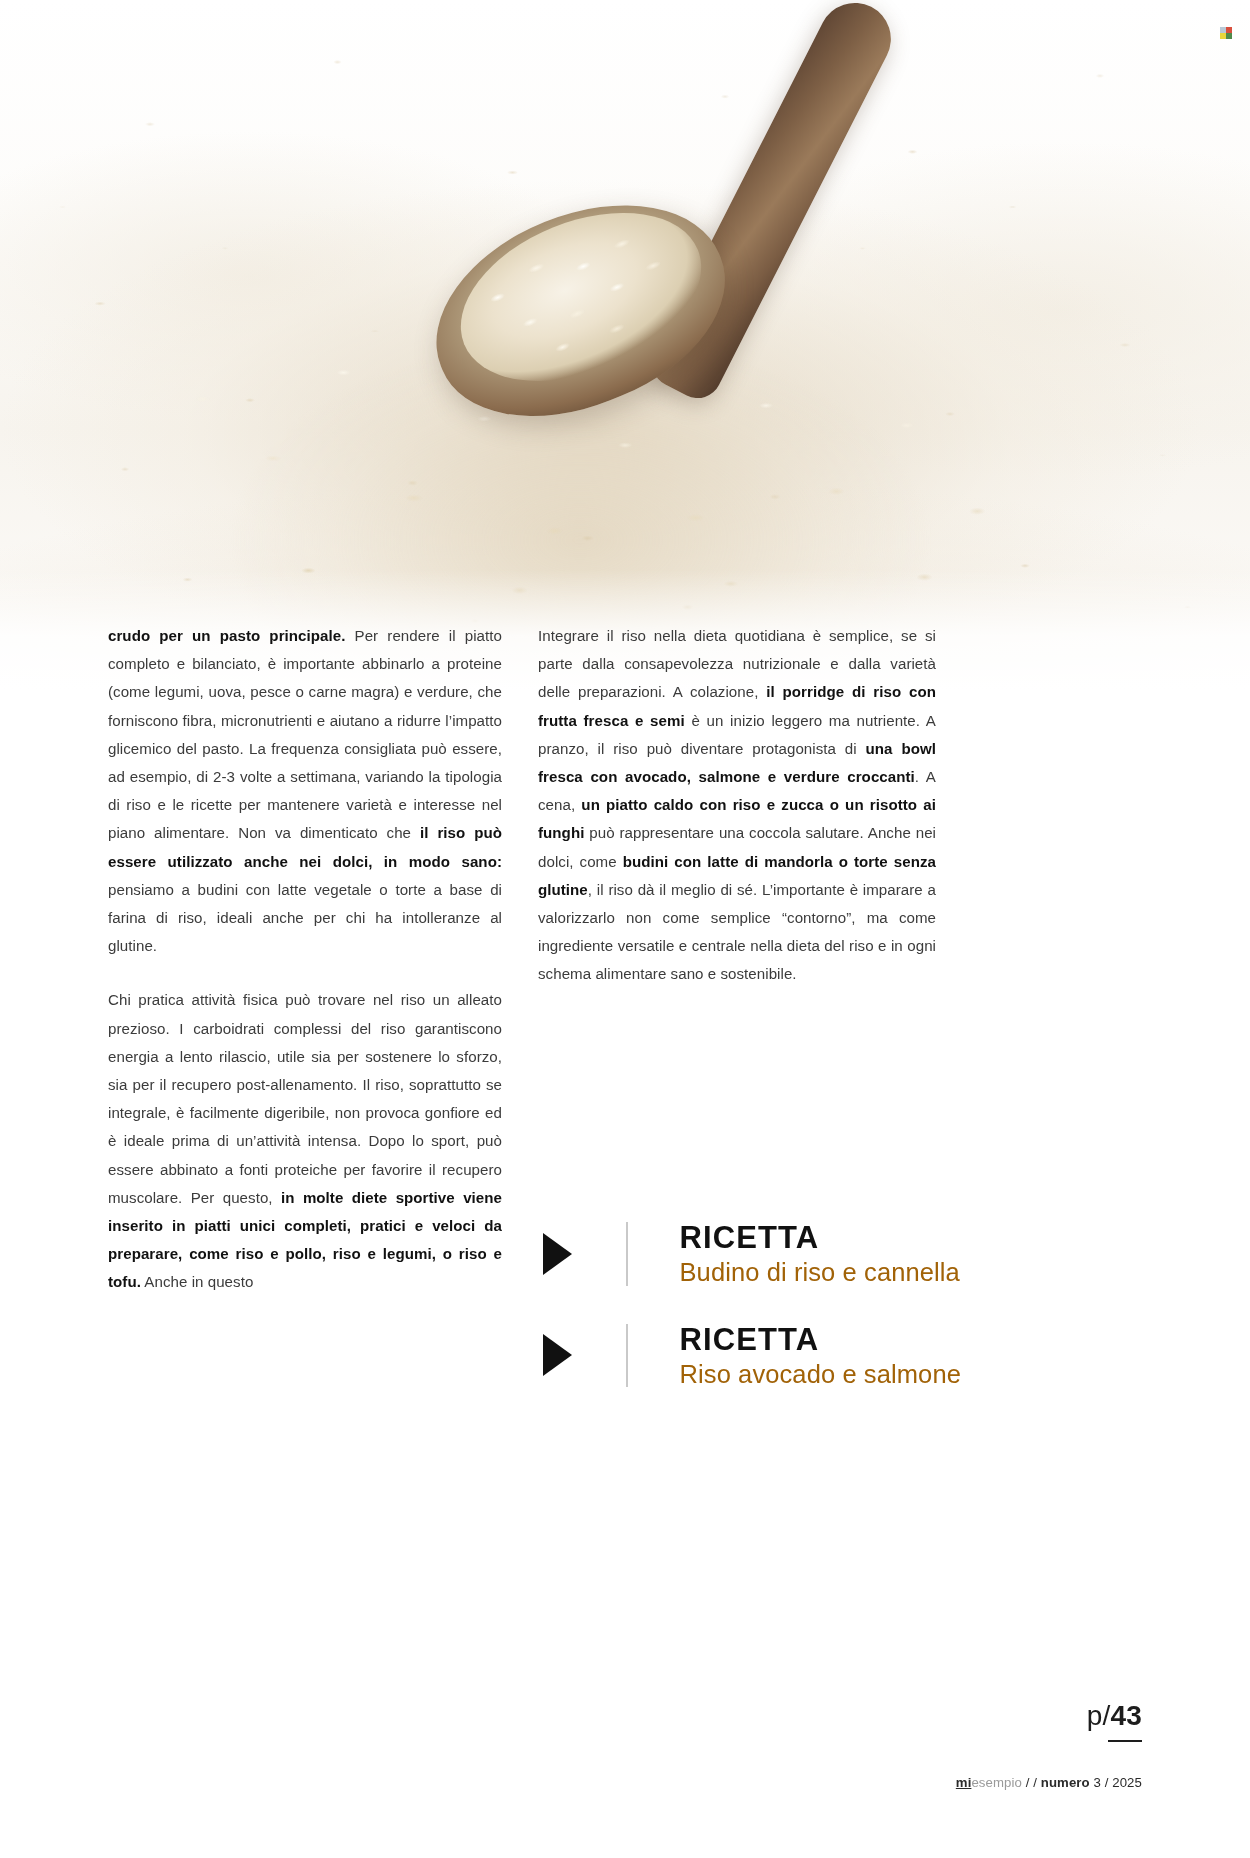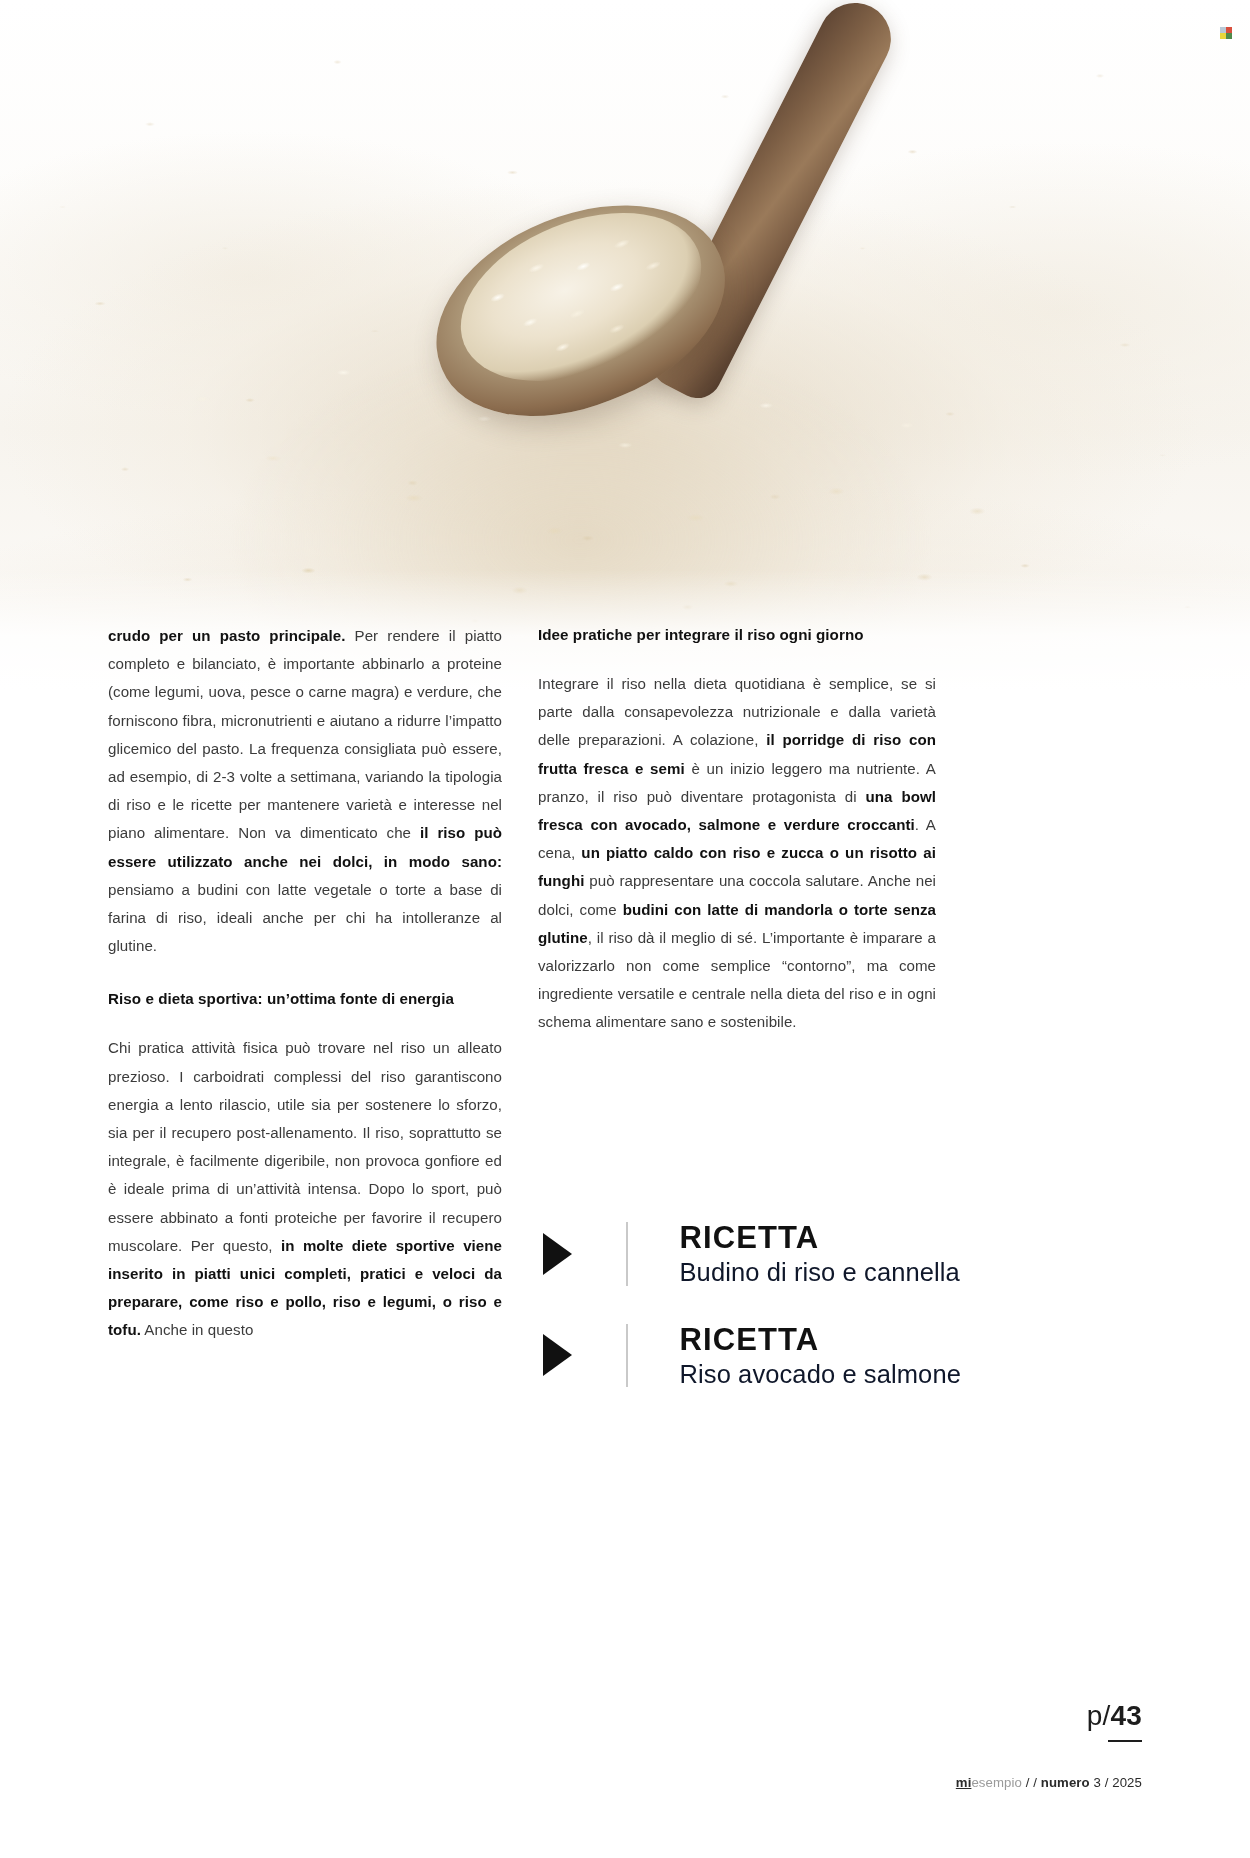--- a/index.html
+++ b/index.html
@@ -245,21 +245,21 @@
     font-size:31px;
     font-weight:800;
     letter-spacing:1.1px;
     color:#111111;
     display:block;
     margin-bottom:7px;
   }
   .recipe-title {
     font-size:25.5px;
     font-weight:400;
-    color:#0f172a;
+    color:#a16207;
     display:block;
     letter-spacing:.1px;
   }
 
   
   .folio {
     position:absolute;
     right:108px; top:1700px;
     text-align:right;
   }
@@ -310,28 +310,26 @@
     <i style="background: rgb(217, 79, 61);"></i>
     <i style="background: rgb(232, 214, 58);"></i>
     <i style="background: rgb(79, 138, 74);"></i>
   </div>
 
   <div class="columns">
 
     <div class="col">
       <p class="body"><b>crudo per un pasto principale.</b><span> Per rendere il piatto completo e bilanciato, è importante abbinarlo a proteine (come legumi, uova, pesce o carne magra) e verdure, che forniscono fibra, micronutrienti e aiutano a ridurre l’impatto glicemico del pasto. La frequenza consigliata può essere, ad esempio, di 2-3 volte a settimana, variando la tipologia di riso e le ricette per mantenere varietà e interesse nel piano alimentare. Non va dimenticato che </span><b>il riso può essere utilizzato anche nei dolci, in modo sano:</b><span> pensiamo a budini con latte vegetale o torte a base di farina di riso, ideali anche per chi ha intolleranze al glutine.</span></p>
 
-      <h2 class="sub">Riso e dieta sportiva: un’ottima fonte di energia</h2>
 
       <p class="body"><span>Chi pratica attività fisica può trovare nel riso un alleato prezioso. I carboidrati complessi del riso garantiscono energia a lento rilascio, utile sia per sostenere lo sforzo, sia per il recupero post-allenamento. Il riso, soprattutto se integrale, è facilmente digeribile, non provoca gonfiore ed è ideale prima di un’attività intensa. Dopo lo sport, può essere abbinato a fonti proteiche per favorire il recupero muscolare. Per questo, </span><b>in molte diete sportive viene inserito in piatti unici completi, pratici e veloci da preparare, come riso e pollo, riso e legumi, o riso e tofu.</b><span> Anche in questo</span></p>
     </div>
 
     <div class="col-right">
 
-      <h2 class="sub">Idee pratiche per integrare il riso ogni giorno</h2>
 
       <p class="body"><span>Integrare il riso nella dieta quotidiana è semplice, se si parte dalla consapevolezza nutrizionale e dalla varietà delle preparazioni. A colazione, </span><b>il porridge di riso con frutta fresca e semi</b><span> è un inizio leggero ma nutriente. A pranzo, il riso può diventare protagonista di </span><b>una bowl fresca con avocado, salmone e verdure croccanti</b><span>. A cena, </span><b>un piatto caldo con riso e zucca o un risotto ai funghi</b><span> può rappresentare una coccola salutare. Anche nei dolci, come </span><b>budini con latte di mandorla o torte senza glutine</b><span>, il riso dà il meglio di sé. L’importante è imparare a valorizzarlo non come semplice “contorno”, ma come ingrediente versatile e centrale nella dieta del riso e in ogni schema alimentare sano e sostenibile.</span></p>
     </div>
   </div>
 
   <div class="recipes">
     <div class="recipe">
       <span class="tri"></span>
       <span class="rule"></span>
       <span class="recipe-text">

